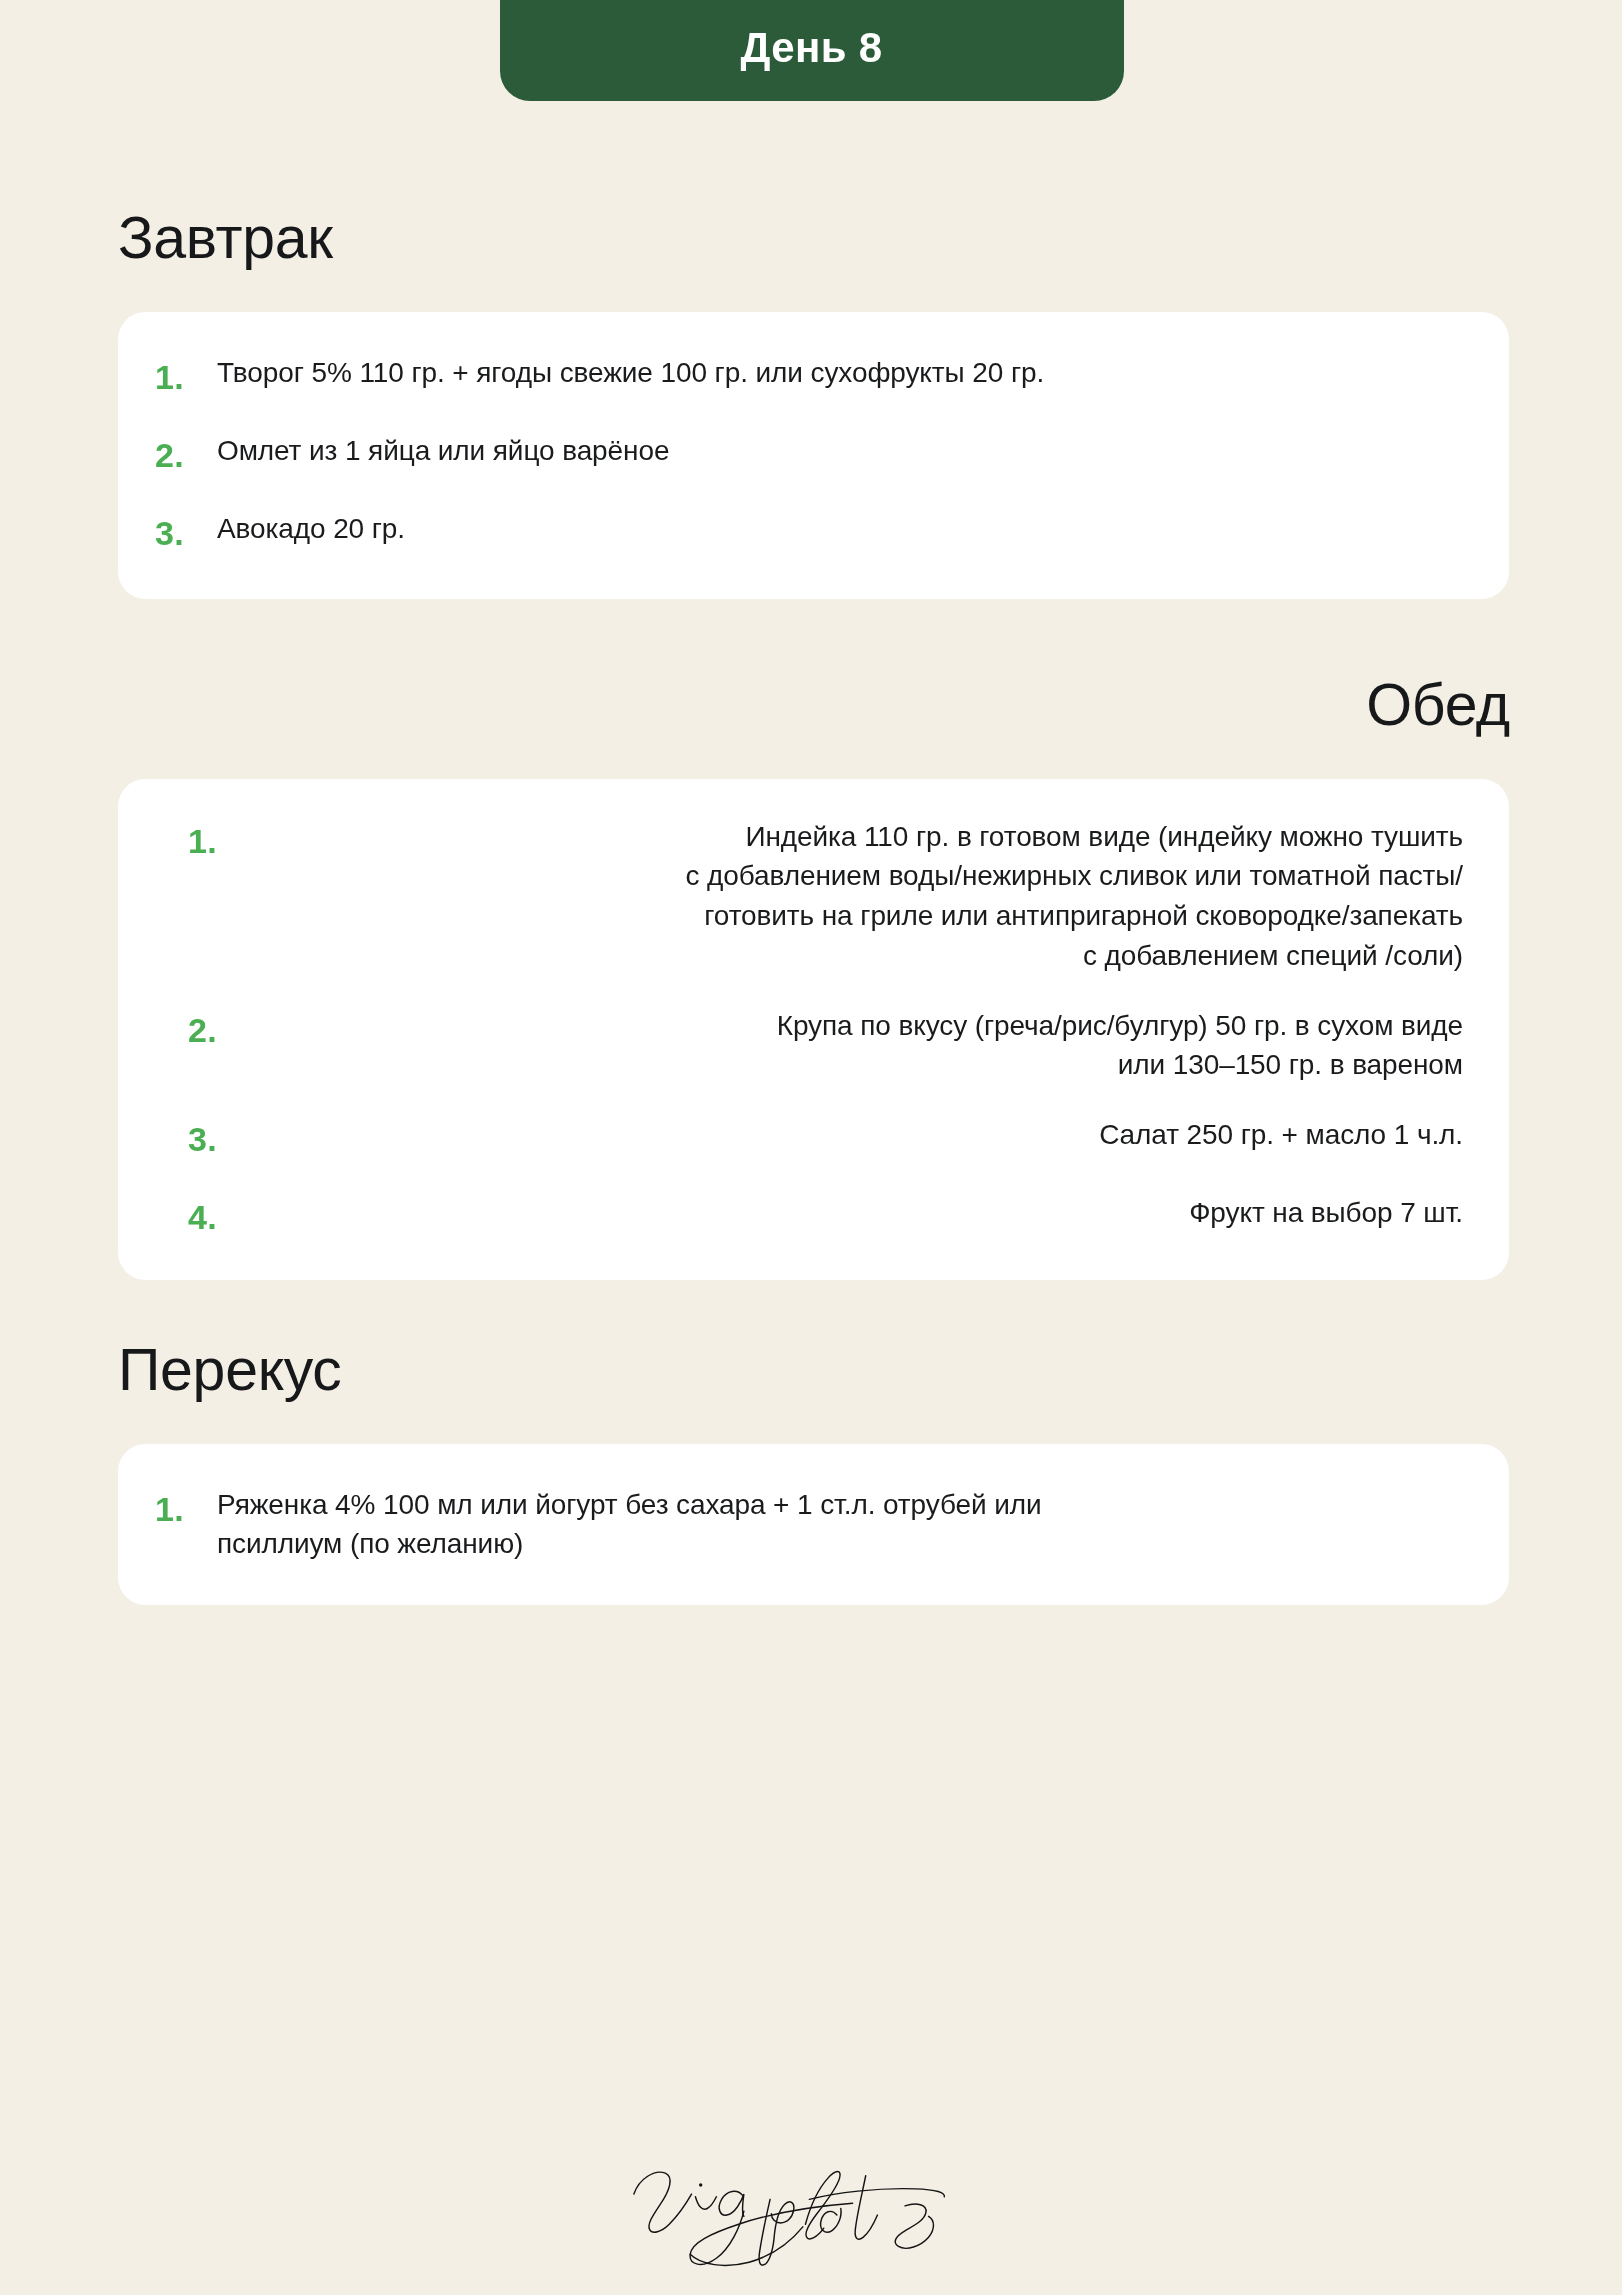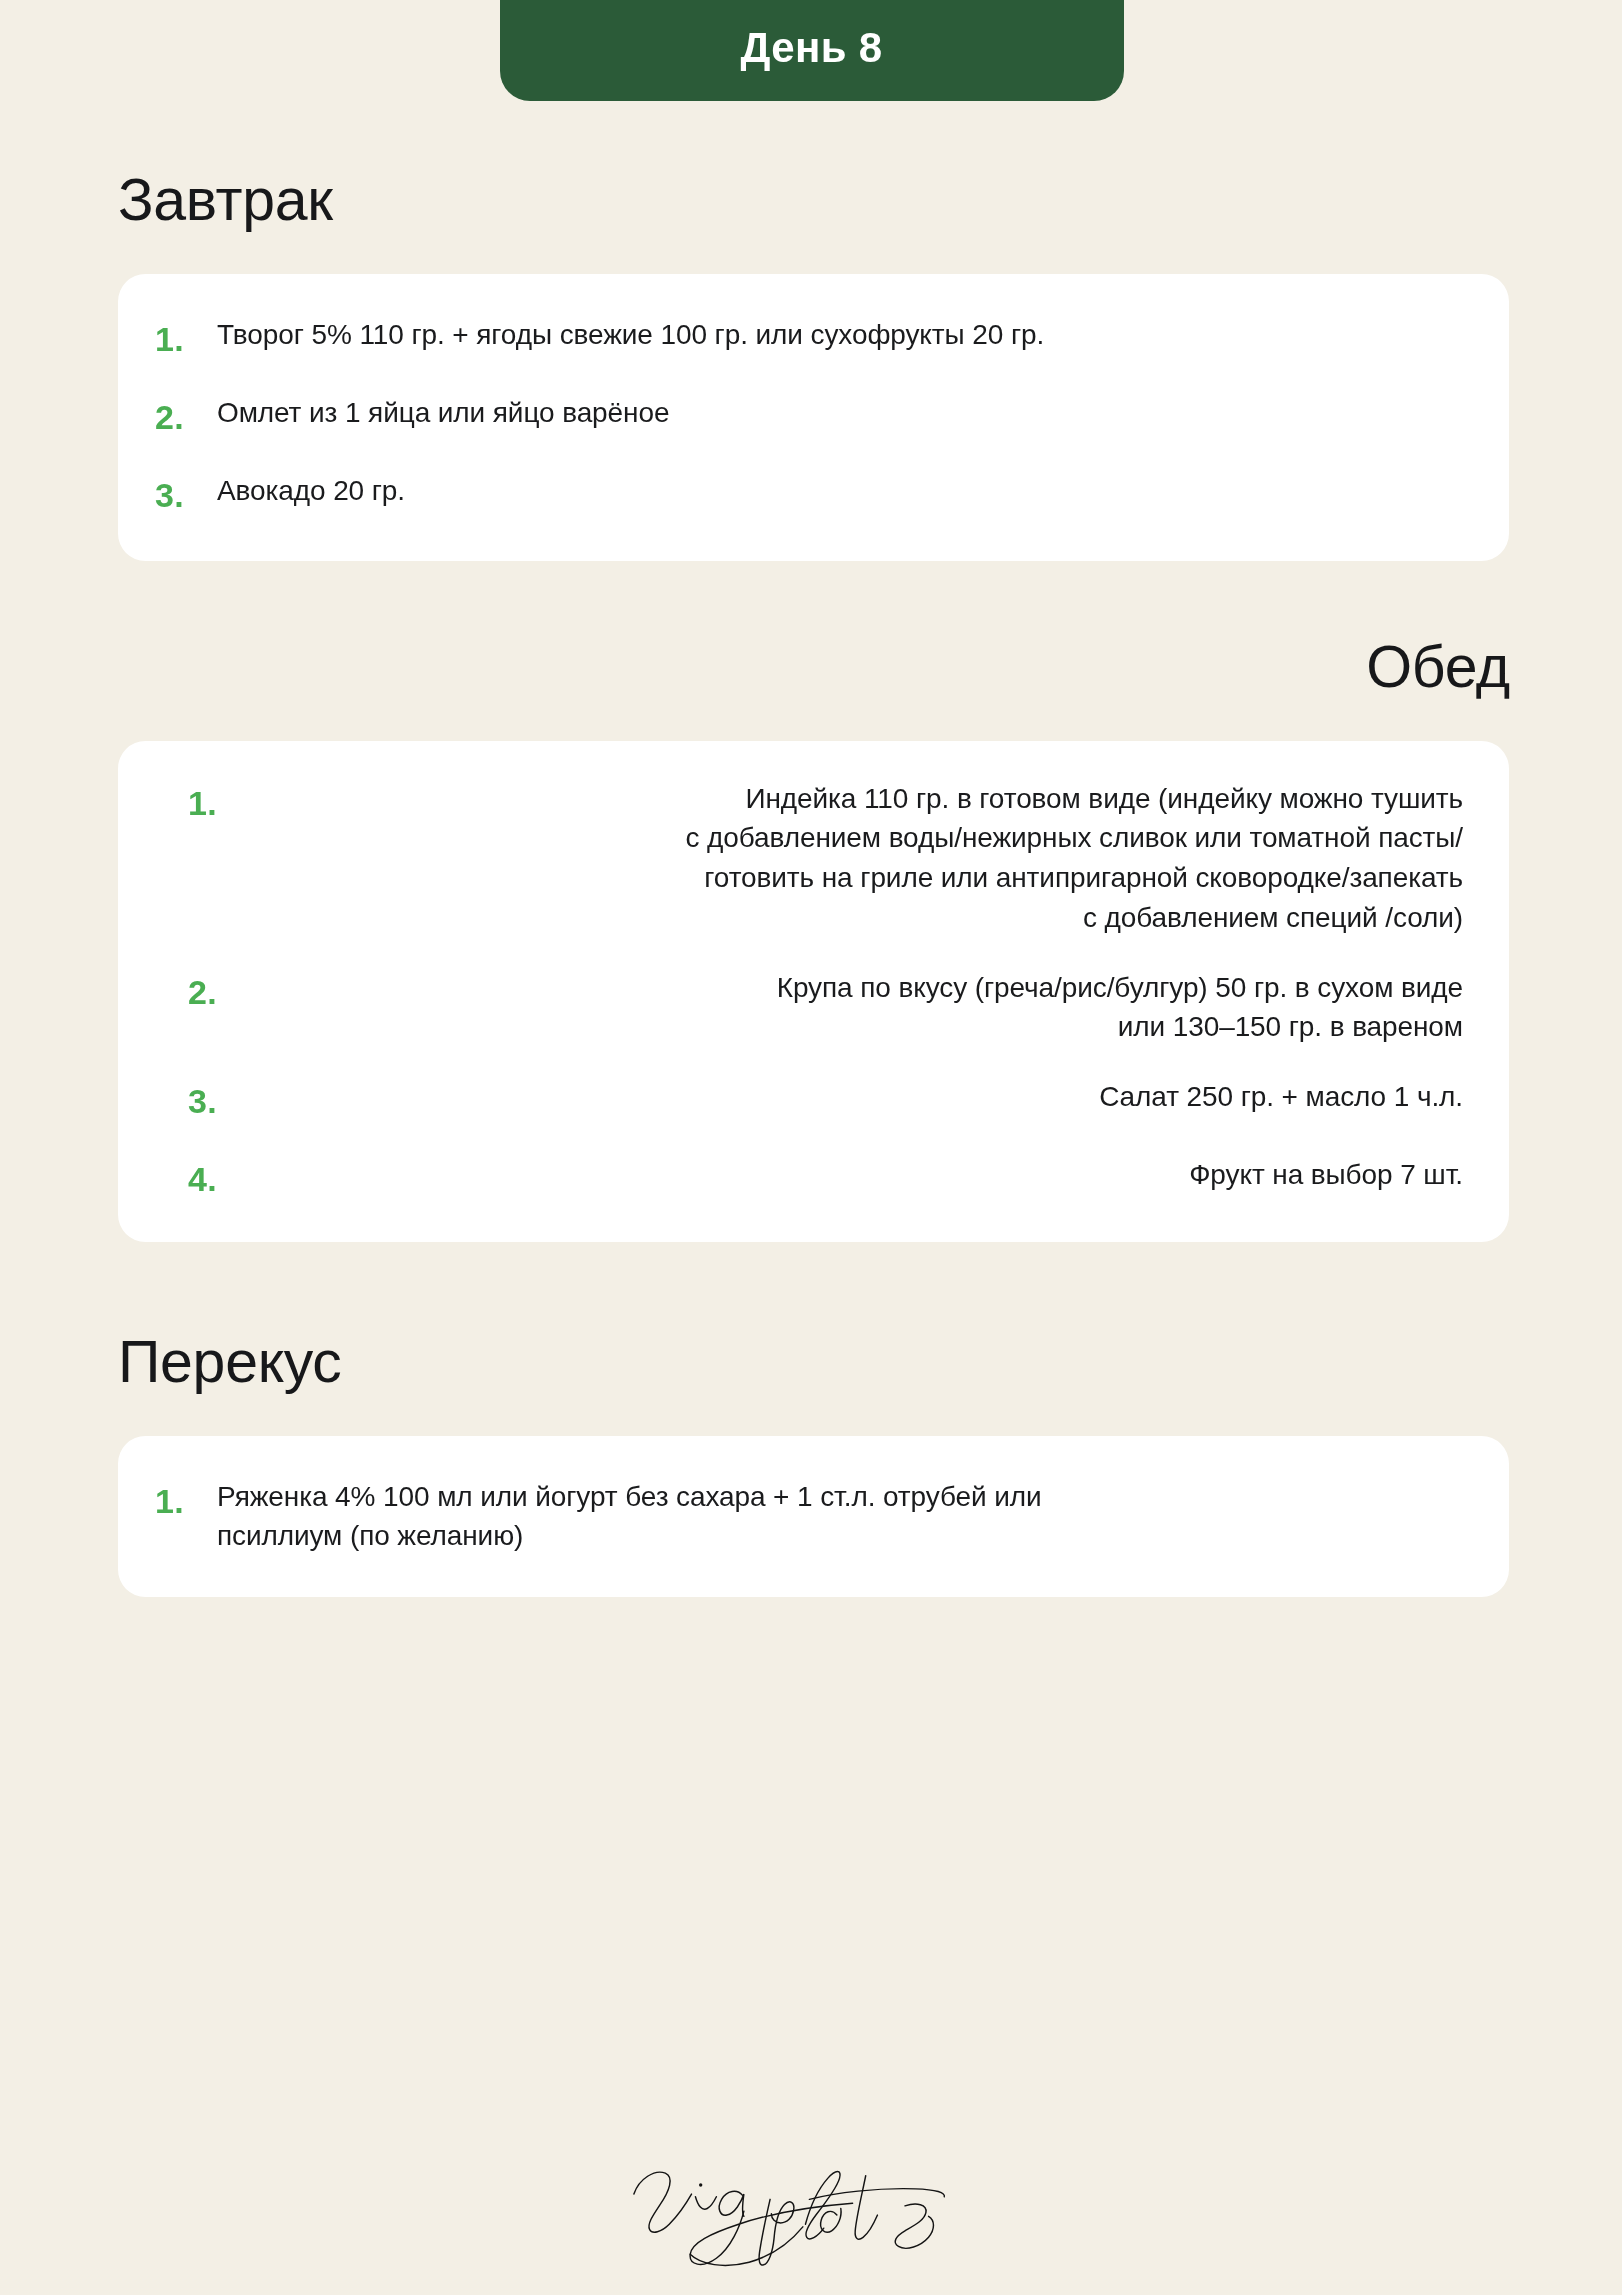--- a/index.html
+++ b/index.html
@@ -55,23 +55,23 @@
   .section-title {
     font-size: 59px;
     font-weight: 500;
     color: #17181A;
     letter-spacing: -0.3px;
     line-height: 1.05;
     margin: 0;
   }
 
   
-  .section-breakfast { margin-top: 69px; }
+  .section-breakfast { margin-top: 107px; }
   .section-lunch     { margin-top: 76px; text-align: right; }
-  .section-snack     { margin-top: 90px; }
+  .section-snack     { margin-top: 60px; }
 
   .card {
     margin-top: 42px;
     background: #FFFFFF;
     border-radius: 27.5px;
     padding: 41px 46px 41px 37px;
     box-sizing: border-box;
     width: 1391px;
   }
   .card-lunch { padding-top: 38px; padding-bottom: 38px; }

